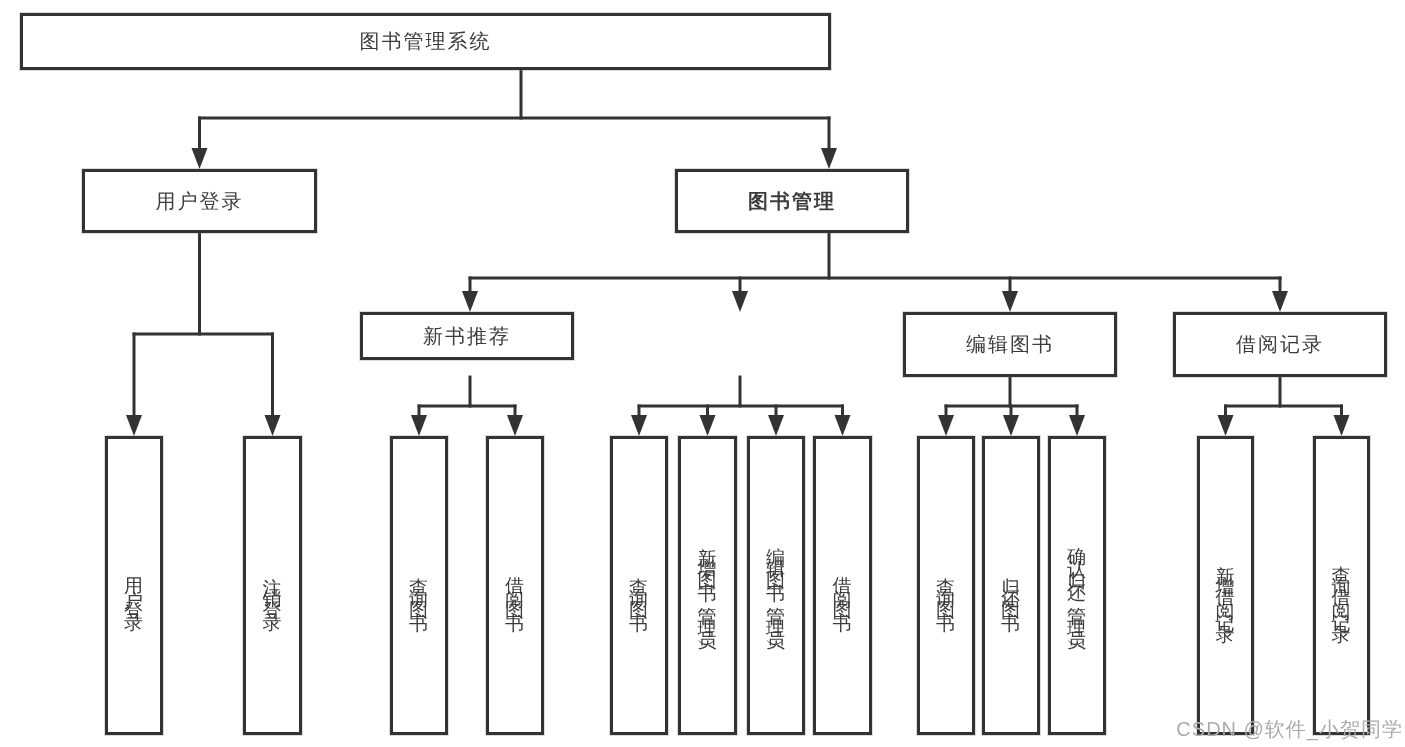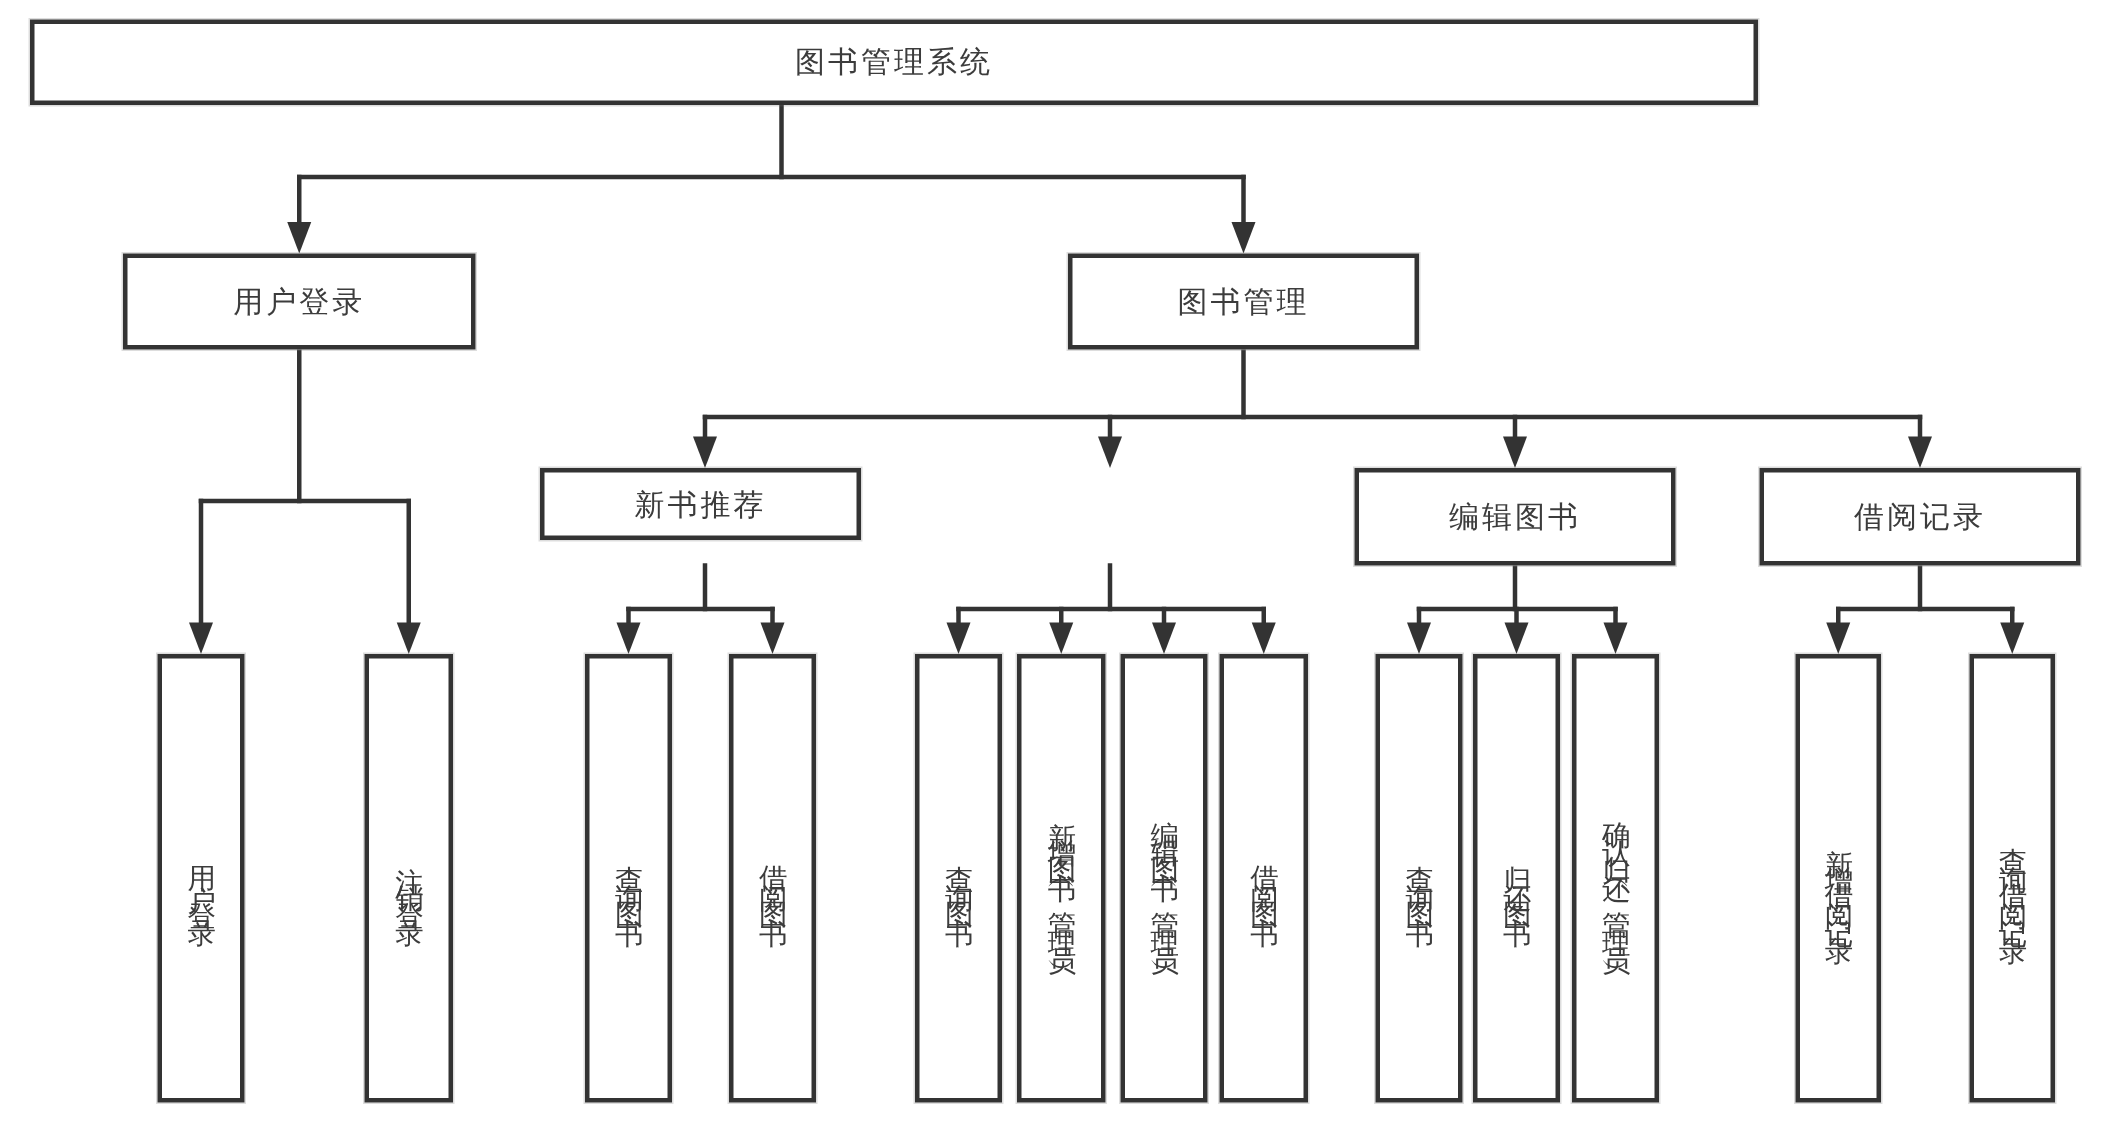--- a/index.html
+++ b/index.html
@@ -106,28 +106,28 @@
       <line x1="1077" y1="406" x2="1077" y2="422" stroke="#333333" stroke-width="3" stroke-linecap="square"></line>
       <polygon points="1069,415 1085,415 1077,436" fill="#333333"></polygon>
       <line x1="1280" y1="377" x2="1280" y2="406" stroke="#333333" stroke-width="3" stroke-linecap="square"></line>
       <line x1="1225.5" y1="406" x2="1341.5" y2="406" stroke="#333333" stroke-width="3" stroke-linecap="square"></line>
       <line x1="1225.5" y1="406" x2="1225.5" y2="422" stroke="#333333" stroke-width="3" stroke-linecap="square"></line>
       <polygon points="1217.5,415 1233.5,415 1225.5,436" fill="#333333"></polygon>
       <line x1="1341.5" y1="406" x2="1341.5" y2="422" stroke="#333333" stroke-width="3" stroke-linecap="square"></line>
       <polygon points="1333.5,415 1349.5,415 1341.5,436" fill="#333333"></polygon>
     </svg>
 
-  <div class="box h-box" style="left:20px; top:13px; width:1152px; height:57px;">
+  <div class="box h-box" style="left:20px; top:13px; width:811px; height:57px;">
     <span>图书管理系统</span>
   </div>
 
   <div class="box h-box" style="left:82px; top:169px; width:235px; height:64px;">
     <span>用户登录</span>
   </div>
-  <div class="box h-box" style="left:712px; top:169px; width:234px; height:64px;">
+  <div class="box h-box" style="left:675px; top:169px; width:234px; height:64px;font-weight:bold;">
     <span>图书管理</span>
   </div>
 
   <div class="box h-box" style="left:360px; top:312px; width:214px; height:48px;">
     <span>新书推荐</span>
   </div>
   <div class="box h-box" style="left:903px; top:312px; width:214px; height:65px;">
     <span>编辑图书</span>
   </div>
   <div class="box h-box" style="left:1173px; top:312px; width:214px; height:65px;">
@@ -167,13 +167,14 @@
   <div class="box v-box" style="left:1048px; top:436px; width:58px; height:299px;">
     <span class="label">确认归还（管理员）</span>
   </div>
   <div class="box v-box" style="left:1197px; top:436px; width:57px; height:299px;">
     <span class="label">新增借阅记录</span>
   </div>
   <div class="box v-box" style="left:1313px; top:436px; width:57px; height:299px;">
     <span class="label">查询借阅记录</span>
   </div>
 
+  <div id="watermark">CSDN @软件_小贺同学</div>
 </div>
 
 </body></html>

